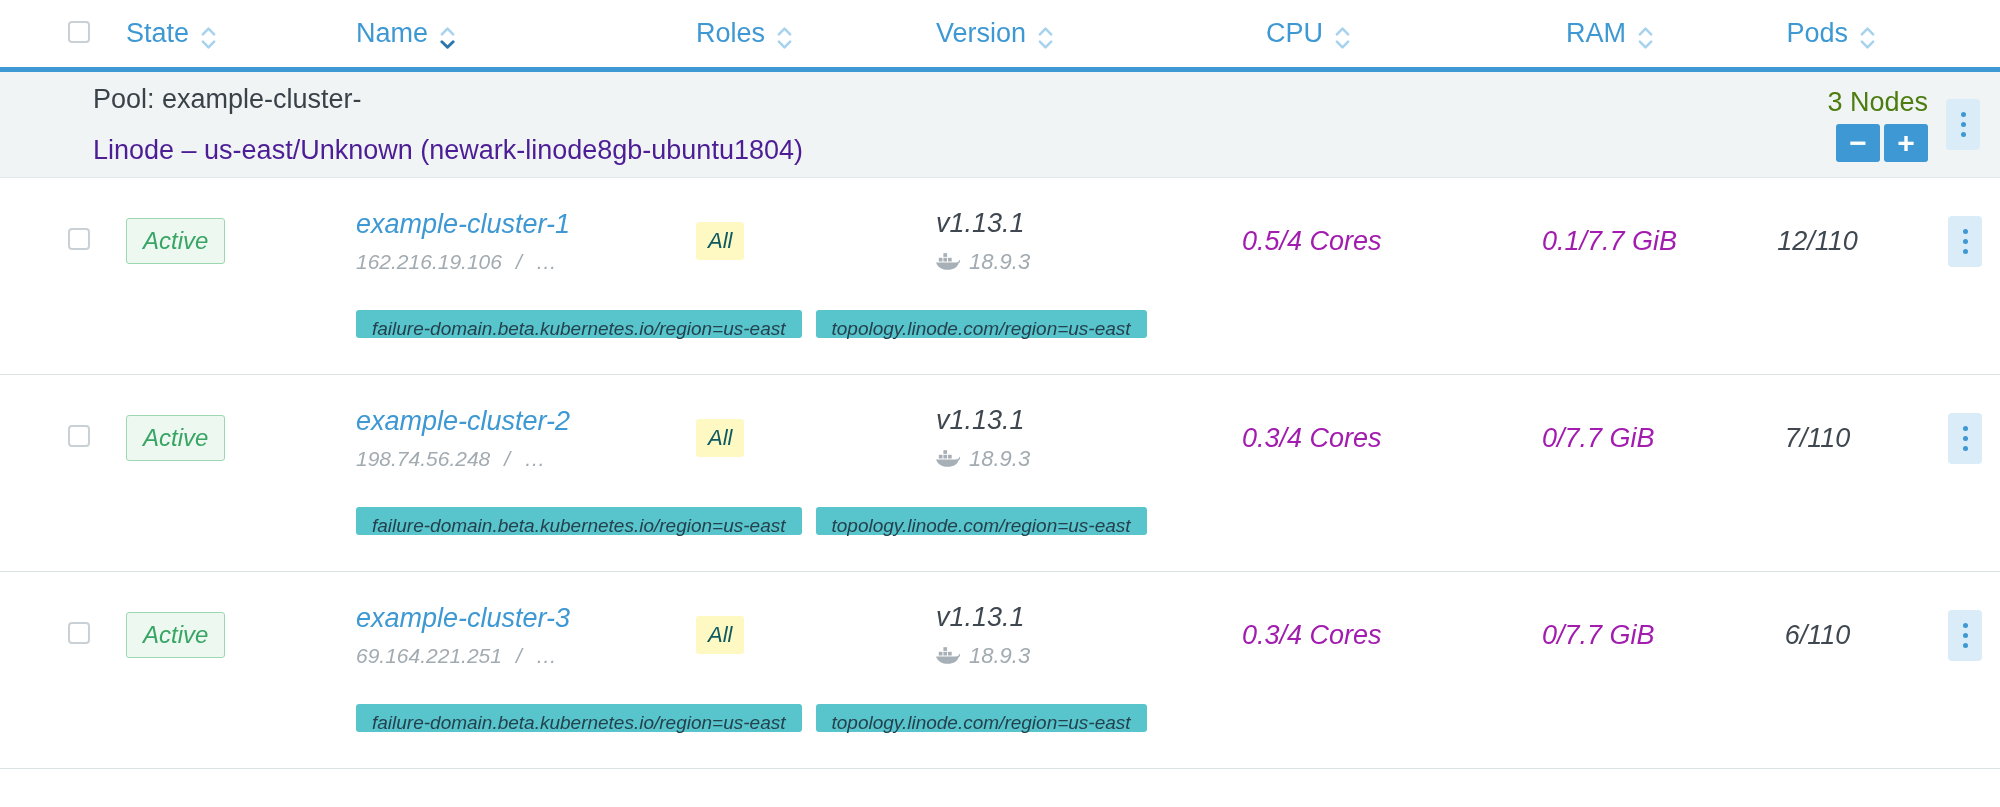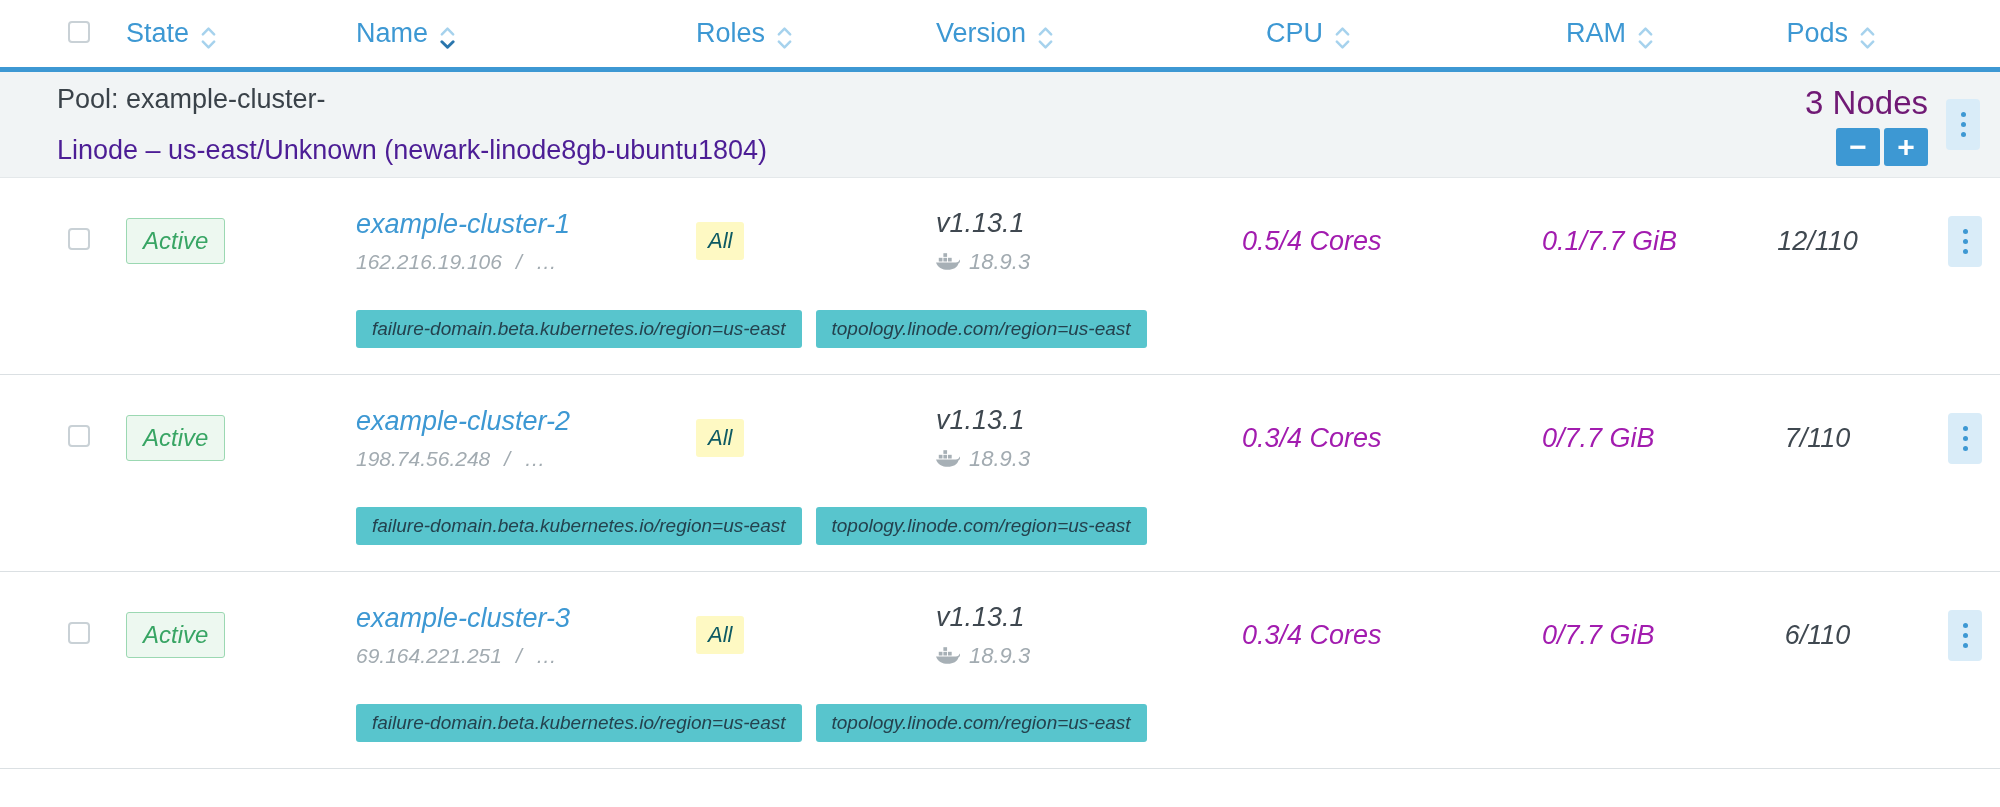--- a/index.html
+++ b/index.html
@@ -27,26 +27,26 @@
     width: 22px; height: 22px; border: 2px solid #c9d1d6; border-radius: 4px;
     background: #ffffff; display: inline-block; cursor: pointer;
   }
   .col-check { padding-left: 68px; }
 
   
   .pool-row {
     height: 106px; background: #f1f4f5; border-bottom: 1px solid #e4e8ea;
     display: flex; align-items: center; padding: 0 20px 0 57px;
   }
-  .pool-info { flex: 1; display: flex; flex-direction: column; gap: 20px; }
+  .pool-info { flex: 1; display: flex; flex-direction: column; gap: 20px; margin-left: 36px; }
   .pool-title { font-size: 27px; color: #3a4249; }
   .pool-subtitle { font-size: 27px; color: #4c1d95; }
   .pool-right { display: flex; align-items: center; gap: 18px; }
   .pool-count-block { display: flex; flex-direction: column; align-items: flex-end; gap: 6px; }
-  .pool-count { font-size: 33px; color: #701a75; }
+  .pool-count { font-size: 27px; color: #4d7c0f; }
   .pool-scale { display: flex; gap: 4px; }
   .scale-btn {
     width: 44px; height: 38px; background: #3d98d3; color: #ffffff; border: none;
     border-radius: 3px; font-size: 30px; font-weight: bold; line-height: 1;
     display: flex; align-items: center; justify-content: center; cursor: pointer;
     font-family: "Liberation Sans", sans-serif;
   }
 
   
   .kebab {
@@ -80,21 +80,21 @@
   .ip-more { color: #a2abb1; font-size: 21px; cursor: pointer; }
 
   .k8s-version { font-size: 27px; color: #3f4850; }
   .docker-line { margin-top: 10px; display: flex; align-items: center; gap: 9px; }
   .docker-version { color: #a2abb1; font-size: 22px; }
   .docker-icon svg { display: block; }
 
   .row-labels { padding-left: 356px; display: flex; gap: 14px; margin-top: 14px; }
   .chip {
     background: #58c5cd; color: #24424e; font-size: 19px; line-height: 38px;
-    height: 38px; padding: 0 16px; border-radius: 3px; white-space: nowrap;
+    height: 28px; padding: 0 16px; border-radius: 3px; white-space: nowrap;
   }
 </style>
 </head>
 <body>
 
 <div class="table">
 
   <div class="header-row grid">
     <div class="col-check">
       <span class="checkbox"></span>

